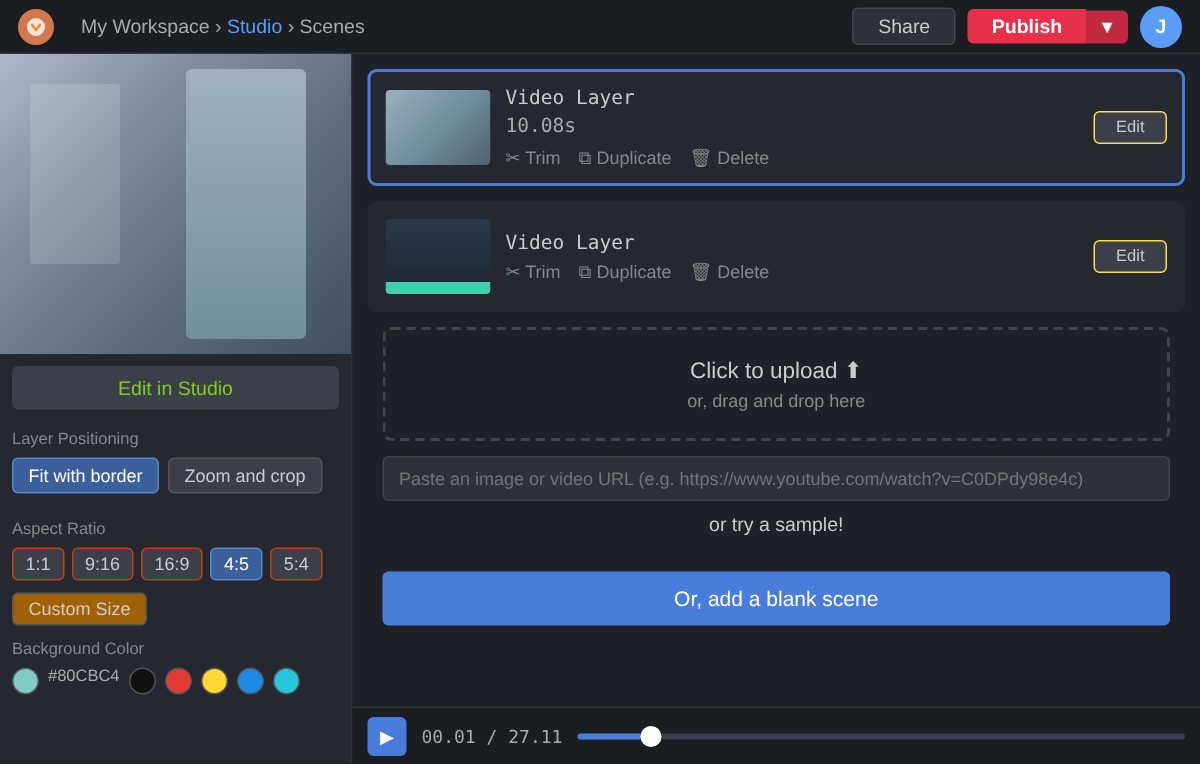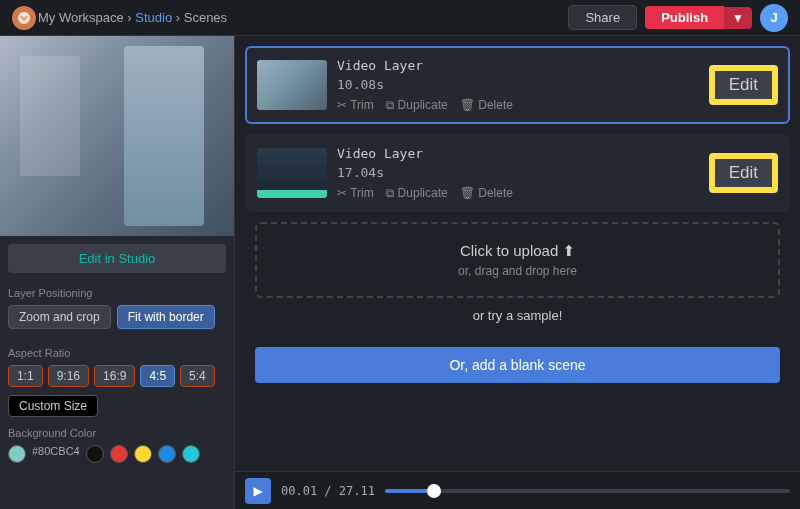--- a/index.html
+++ b/index.html
@@ -18,21 +18,21 @@
       align-items: center;
       justify-content: space-between;
       background: #1a1d22;
       padding: 0 12px;
       height: 36px;
       border-bottom: 1px solid #333;
     }
     .header-left {
       display: flex;
       align-items: center;
-      gap: 2px;
+      gap: 18px;
     }
     .header-logo {
       width: 24px;
       height: 24px;
       background: #e85d;
       border-radius: 50%;
       display: flex;
       align-items: center;
       justify-content: center;
     }
@@ -143,21 +143,21 @@
       width: 60px;
       height: 120px;
       background: rgba(255,255,255,0.15);
       border-radius: 2px;
     }
 
     .edit-in-studio-btn {
       margin: 8px;
       background: #3a3f4a;
       border: none;
-      color: #14b8a6;
+      color: #84cc16;
       padding: 7px 0;
       border-radius: 4px;
       cursor: pointer;
       font-size: 13px;
       width: calc(100% - 16px);
     }
 
     .left-section {
       padding: 6px 8px 4px 8px;
     }
@@ -200,21 +200,21 @@
       border-radius: 4px;
       cursor: pointer;
       font-size: 12px;
     }
     .ratio-btn.active {
       background: #3a5f9a;
       border-color: #5588cc;
       color: #fff;
     }
     .custom-size-btn {
-      background: #000000;
+      background: #a16207;
       border: 1px solid #555;
       color: #ccc;
       padding: 3px 10px;
       border-radius: 4px;
       cursor: pointer;
       font-size: 12px;
     }
 
     .bg-color-section {
       display: flex;
@@ -318,26 +318,26 @@
       border: none;
       color: #888;
       cursor: pointer;
       font-size: 12px;
       display: flex;
       align-items: center;
       gap: 3px;
     }
     .edit-btn {
       background: #3a3f4a;
-      border: 6px solid #fde047;
+      border: 1px solid #fde047;
       color: #ccc;
       padding: 4px 14px;
       border-radius: 4px;
       cursor: pointer;
-      font-size: 17px;
+      font-size: 11px;
       white-space: nowrap;
     }
 
     
     .upload-area {
       margin: 0 10px 10px 10px;
       border: 2px dashed #444;
       border-radius: 6px;
       padding: 18px;
       text-align: center;
@@ -474,22 +474,22 @@
 
   <div class="left-panel">
     <div class="preview-area">
       <div class="preview-canvas"></div>
     </div>
     <button class="edit-in-studio-btn">Edit in Studio</button>
 
     <div class="left-section">
       <div class="section-title">Layer Positioning</div>
       <div class="btn-group">
+        <button class="btn-option active">Fit with border</button>
         <button class="btn-option">Zoom and crop</button>
-        <button class="btn-option active">Fit with border</button>
       </div>
     </div>
 
     <div class="left-section">
       <div class="section-title">Aspect Ratio</div>
       <div class="aspect-ratios">
         <button class="ratio-btn">1:1</button>
         <button class="ratio-btn">9:16</button>
         <button class="ratio-btn">16:9</button>
         <button class="ratio-btn active">4:5</button>
@@ -536,41 +536,43 @@
 
       
       <div class="scene-card">
         <div class="scene-card-top">
           <div class="scene-thumbnail">
             <div class="scene-thumb-img2"></div>
             <div class="scene-thumb-bar"></div>
           </div>
           <div class="scene-info">
             <div class="scene-title">Video Layer</div>
-            <div class="scene-duration">17.04s</div>
             <div class="scene-actions">
               <button class="scene-action-btn">✂ Trim</button>
               <button class="scene-action-btn">⧉ Duplicate</button>
               <button class="scene-action-btn">🗑 Delete</button>
             </div>
           </div>
           <button class="edit-btn">Edit</button>
         </div>
       </div>
 
       
       <div class="upload-area">
         <div class="upload-title">
           <span>Click to upload</span>
           <span>⬆</span>
         </div>
         <div class="upload-subtitle">or, drag and drop here</div>
       </div>
 
       
+      <div class="url-input-row">
+        <input class="url-input" type="text" placeholder="Paste an image or video URL (e.g. https://www.youtube.com/watch?v=C0DPdy98e4c)" style="">
+      </div>
 
       
       <div class="or-sample">
         <span>or try a sample!</span>
       </div>
 
       
       <button class="add-blank-btn">Or, add a blank scene</button>
 
     </div>

